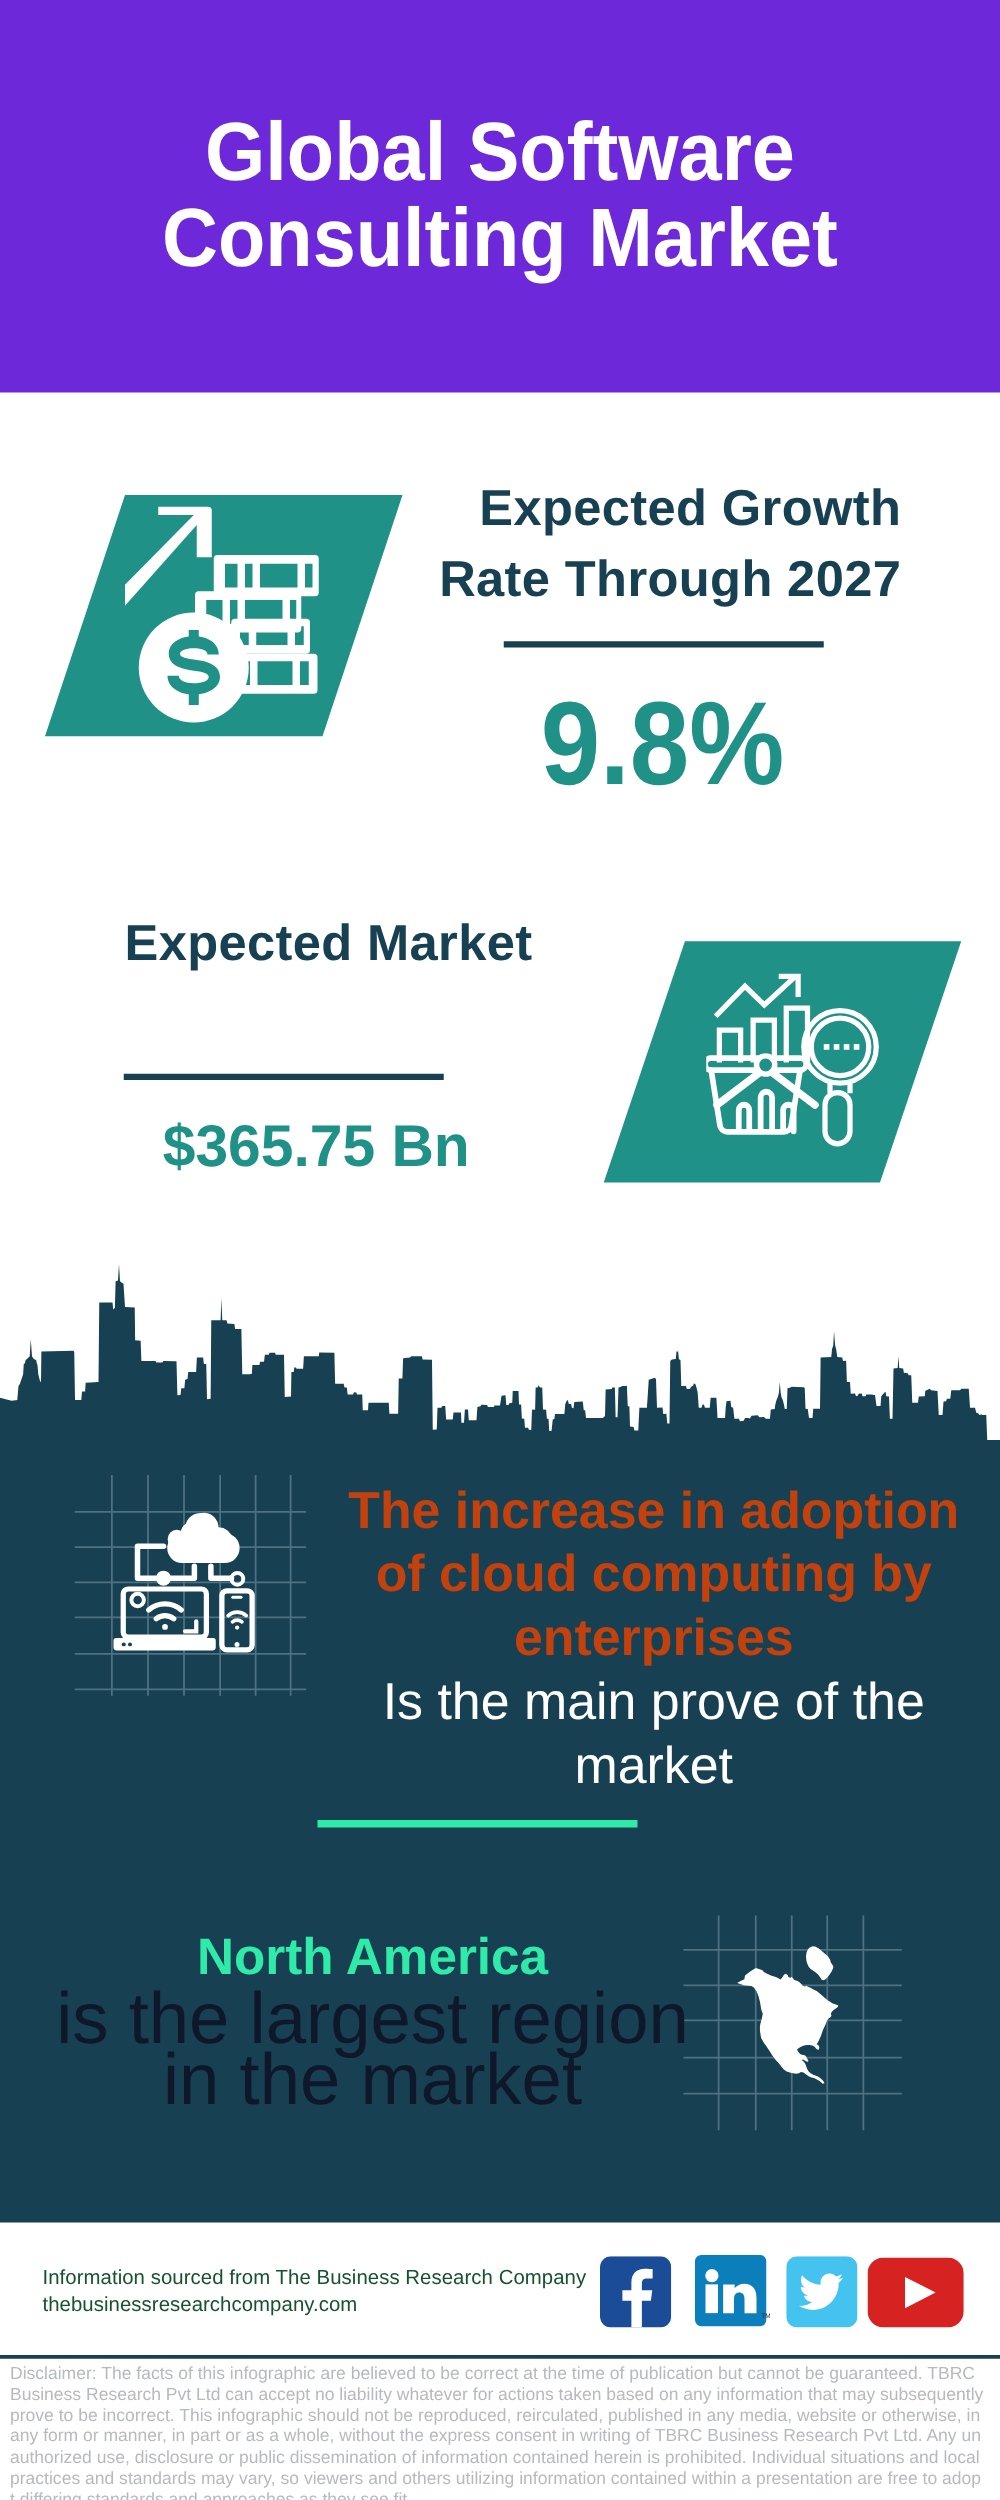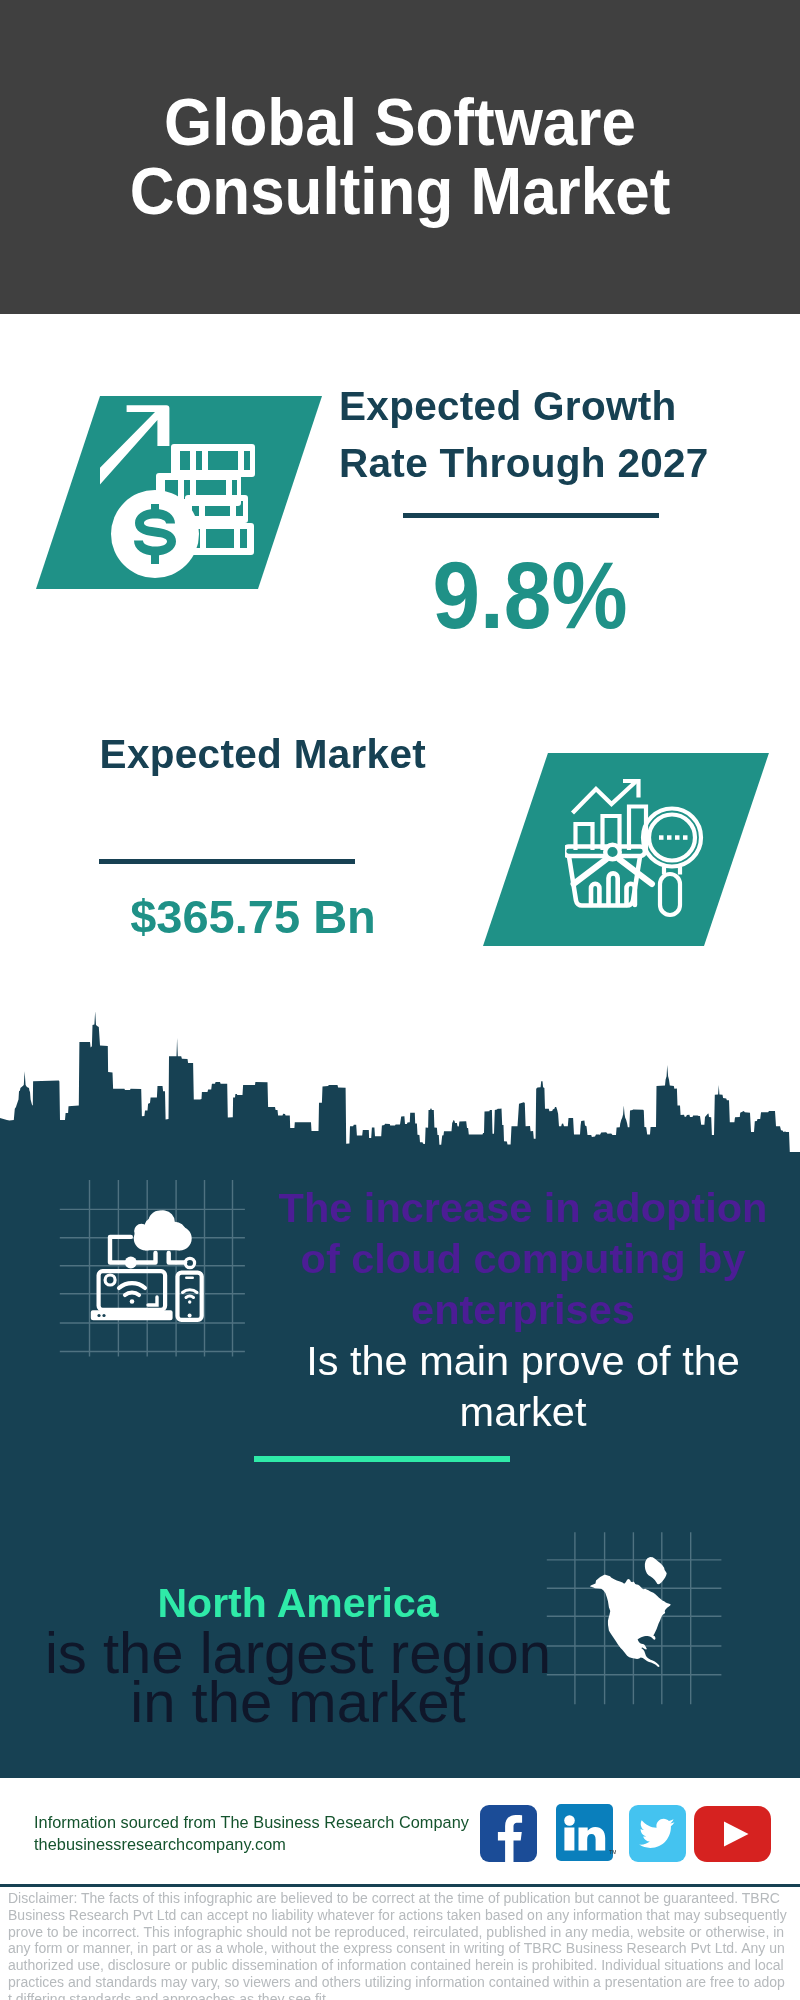--- a/index.html
+++ b/index.html
@@ -2,55 +2,55 @@
 <html><head>
 <meta charset="utf-8">
 <title>Global Software Consulting Market</title>
 <style>
   *{box-sizing:border-box;}
   html,body{margin:0;padding:0;}
   body{width:800px;height:2000px;background:#ffffff;
     font-family:"Liberation Sans", sans-serif;overflow:hidden;}
   .page{position:relative;width:800px;height:2000px;overflow:hidden;background:#fff;}
 
-  .header{position:absolute;left:0;top:0;width:800px;height:314px;background:#404040;}
+  .header{position:absolute;left:0;top:0;width:800px;height:314px;background:#6d28d9;}
   .header-title{position:absolute;left:0;top:88px;width:800px;text-align:center;
     color:#ffffff;font-weight:bold;font-size:66.3px;line-height:69px;letter-spacing:0px;transform:scaleX(0.935);}
 
   .para{position:absolute;background:#1F9187;}
   .para1{left:36px;top:396px;width:222px;height:193px;
     transform:skewX(-18.35deg);transform-origin:bottom left;}
   .para2{left:483px;top:753px;width:221px;height:193px;
     transform:skewX(-18.6deg);transform-origin:bottom left;}
 
   .icon-money{position:absolute;left:100px;top:400px;width:190px;height:190px;}
   .icon-chart{position:absolute;left:565px;top:770px;width:160px;height:160px;}
 
   .stat{position:absolute;}
-  .stat1{left:339px;top:378px;width:382px;text-align:left;}
+  .stat1{left:339px;top:378px;width:382px;text-align:right;}
   .stat2{left:44px;top:726px;width:382px;text-align:right;}
   .stat-label{color:#174153;font-weight:bold;font-size:40.5px;line-height:57px;letter-spacing:0.3px;}
   .stat-rule{position:absolute;height:4.5px;background:#174153;width:256px;}
   .rule1{left:403px;top:513px;}
   .rule2{left:99px;top:859px;}
   .stat-value{position:absolute;color:#1F9187;font-weight:bold;line-height:96px;white-space:nowrap;text-align:center;}
   .v1{left:339px;top:547px;width:382px;font-size:94.5px;transform:scaleX(0.905);}
   .v2{left:62px;top:869px;width:382px;font-size:47px;}
 
   .dark-bg{position:absolute;left:0;top:1152px;width:800px;height:626px;background:#174153;}
   .skyline{position:absolute;left:0;top:1005px;width:800px;height:175px;display:block;}
 
   .icon-cloud{position:absolute;left:40px;top:1175px;width:220px;height:205px;}
   .driver-text{position:absolute;left:263px;top:1182px;width:520px;text-align:center;}
-  .driver-hi{color:#4c1d95;font-weight:bold;font-size:41.5px;line-height:51px;}
+  .driver-hi{color:#c2410c;font-weight:bold;font-size:41.5px;line-height:51px;}
   .driver-sub{color:#ffffff;font-size:41.5px;line-height:51px;}
   .green-rule{position:absolute;left:254px;top:1456px;width:256px;height:6px;background:#2FEAA8;}
 
   .icon-namap{position:absolute;left:535px;top:1510px;width:210px;height:195px;}
-  .region-text{position:absolute;left:38px;top:1540px;width:520px;text-align:center;margin-top:38px;}
+  .region-text{position:absolute;left:38px;top:1540px;width:520px;text-align:center;}
   .region-hi{color:#2FEAA8;font-weight:bold;font-size:41px;line-height:50px;}
   .region-sub{color:#0f172a;font-size:58px;line-height:49px;}
 
   .footer-text{position:absolute;left:34px;top:1811px;color:#14532d;font-size:16.3px;line-height:22px;letter-spacing:0.05px;}
   .social{position:absolute;top:1805px;}
   .sep{position:absolute;left:0;top:1884px;width:800px;height:3px;background:#174153;}
   .disclaimer{position:absolute;left:8px;top:1890px;width:779px;color:#b6babd;font-size:14px;line-height:16.8px;text-align:left;word-break:break-all;letter-spacing:0.01px;}
 </style>
 </head>
 <body>

